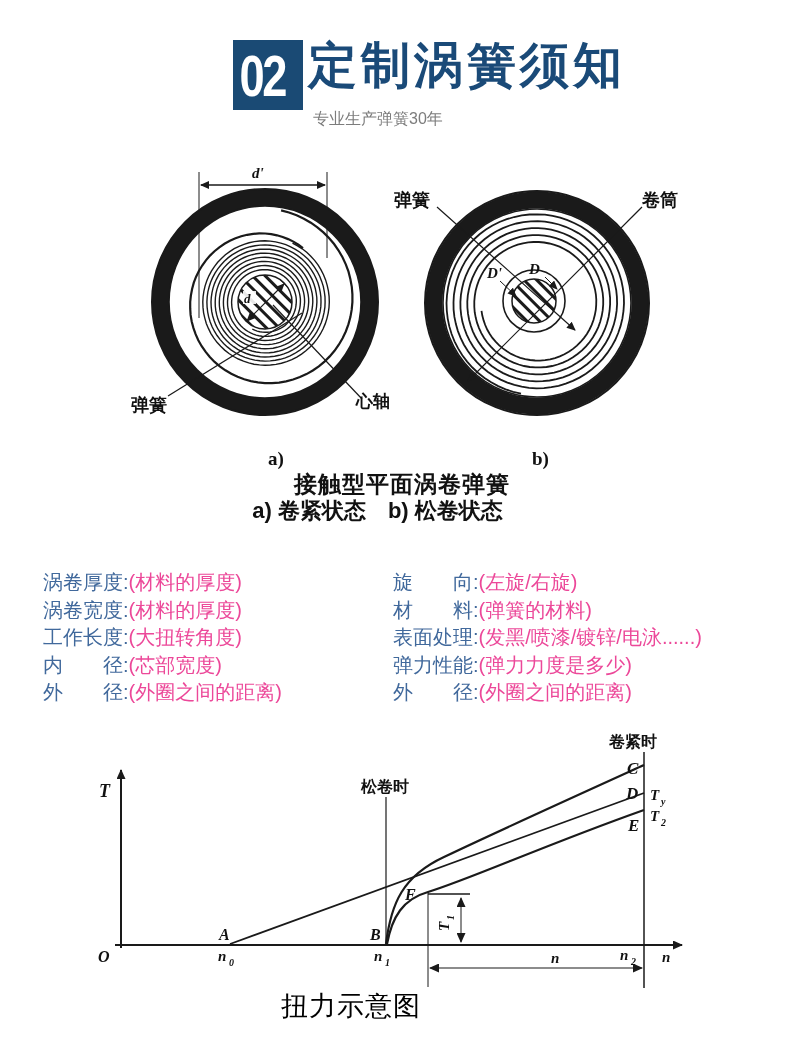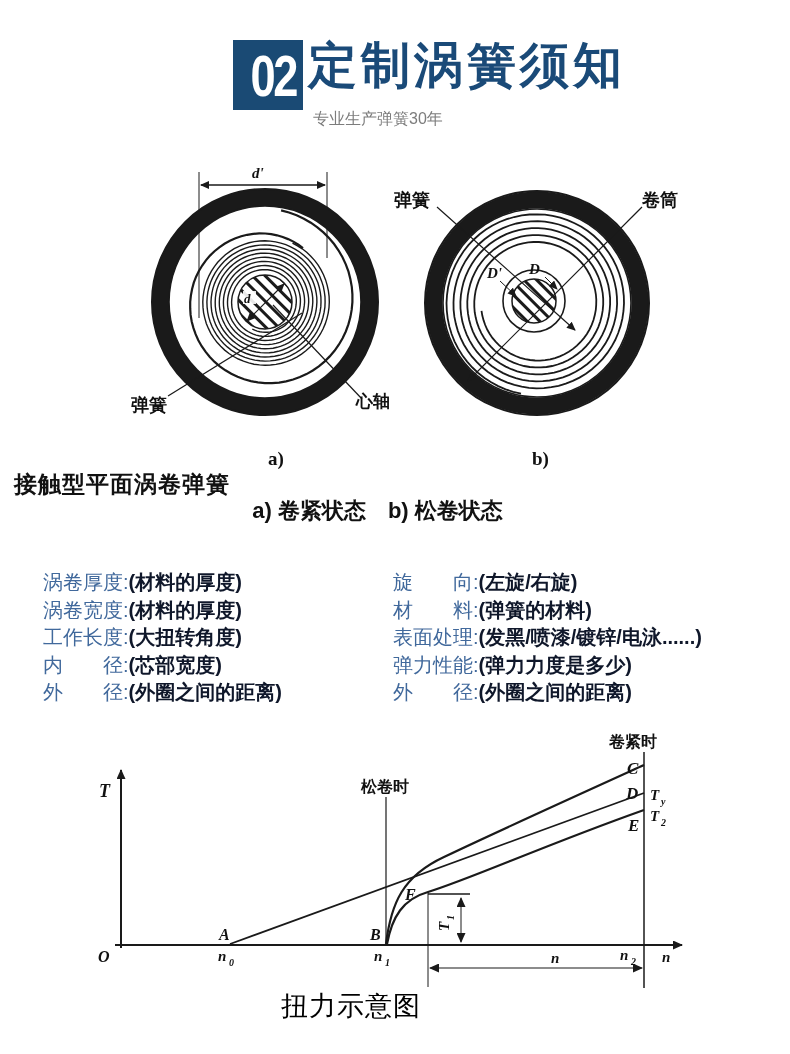--- a/index.html
+++ b/index.html
@@ -1,38 +1,38 @@
 <!DOCTYPE html>
 <html><head>
 <meta charset="utf-8">
 <style>
   html,body{margin:0;padding:0;background:#fff;}
   .page{position:relative;width:790px;height:1054px;background:#fff;overflow:hidden;
         font-family:"Liberation Sans",sans-serif;color:#111;}
   
   .hdr-box{position:absolute;left:233px;top:40px;width:70px;height:70px;background:#1a4a74;
-           display:flex;align-items:center;justify-content:flex-end;}
+           display:flex;align-items:center;justify-content:flex-start;}
   .hdr-num{font-size:58px;font-weight:bold;color:#fff;transform:scaleX(.78);letter-spacing:-3px;}
   .hdr-title{position:absolute;left:308px;top:33px;font-size:49px;font-weight:bold;color:#1a4a78;
              letter-spacing:4px;white-space:nowrap;}
   .hdr-sub{position:absolute;left:313px;top:93px;font-size:16px;color:#7c7c7c;margin-top:16px;}
   
   .cap-a{position:absolute;left:268px;top:448px;font-family:"Liberation Serif",serif;font-weight:bold;font-size:19px;}
   .cap-b{position:absolute;left:532px;top:448px;font-family:"Liberation Serif",serif;font-weight:bold;font-size:19px;}
-  .cap-title{position:absolute;left:0;top:469px;width:790px;font-size:23px;
+  .cap-title{position:absolute;left:0;top:469px;width:790px;text-align:center;font-size:23px;
              font-weight:bold;letter-spacing:1px;padding-left:14px;box-sizing:border-box;}
   .cap-states{position:absolute;left:0;top:496px;width:715px;text-align:center;font-size:22px;
               font-weight:bold;padding-left:40px;box-sizing:border-box;}
   
   .specs{position:absolute;left:0;top:569px;width:790px;height:145px;font-size:20px;line-height:27.5px;}
   .spec-col{position:absolute;top:0;white-space:nowrap;}
   .spec-col.left{left:43px;}
   .spec-col.right{left:393px;}
   .spec-label{color:#41699c;}
-  .spec-value{color:#0f172a;font-weight:bold;}
+  .spec-value{color:#ec4899;}
   
   .fig-svg{position:absolute;left:0;top:148px;}
   .chart-svg{position:absolute;left:0;top:720px;}
   .chart-caption{position:absolute;left:0;top:988px;width:702px;text-align:center;font-size:27px;
                  letter-spacing:1px;color:#000;}
   .ln{stroke:#1a1a1a;fill:none;}
   .sv-cn{font-family:"Liberation Sans",sans-serif;font-weight:bold;fill:#111;}
   .sv-it{font-family:"Liberation Serif",serif;font-style:italic;font-weight:bold;fill:#111;}
 </style>
 </head>

